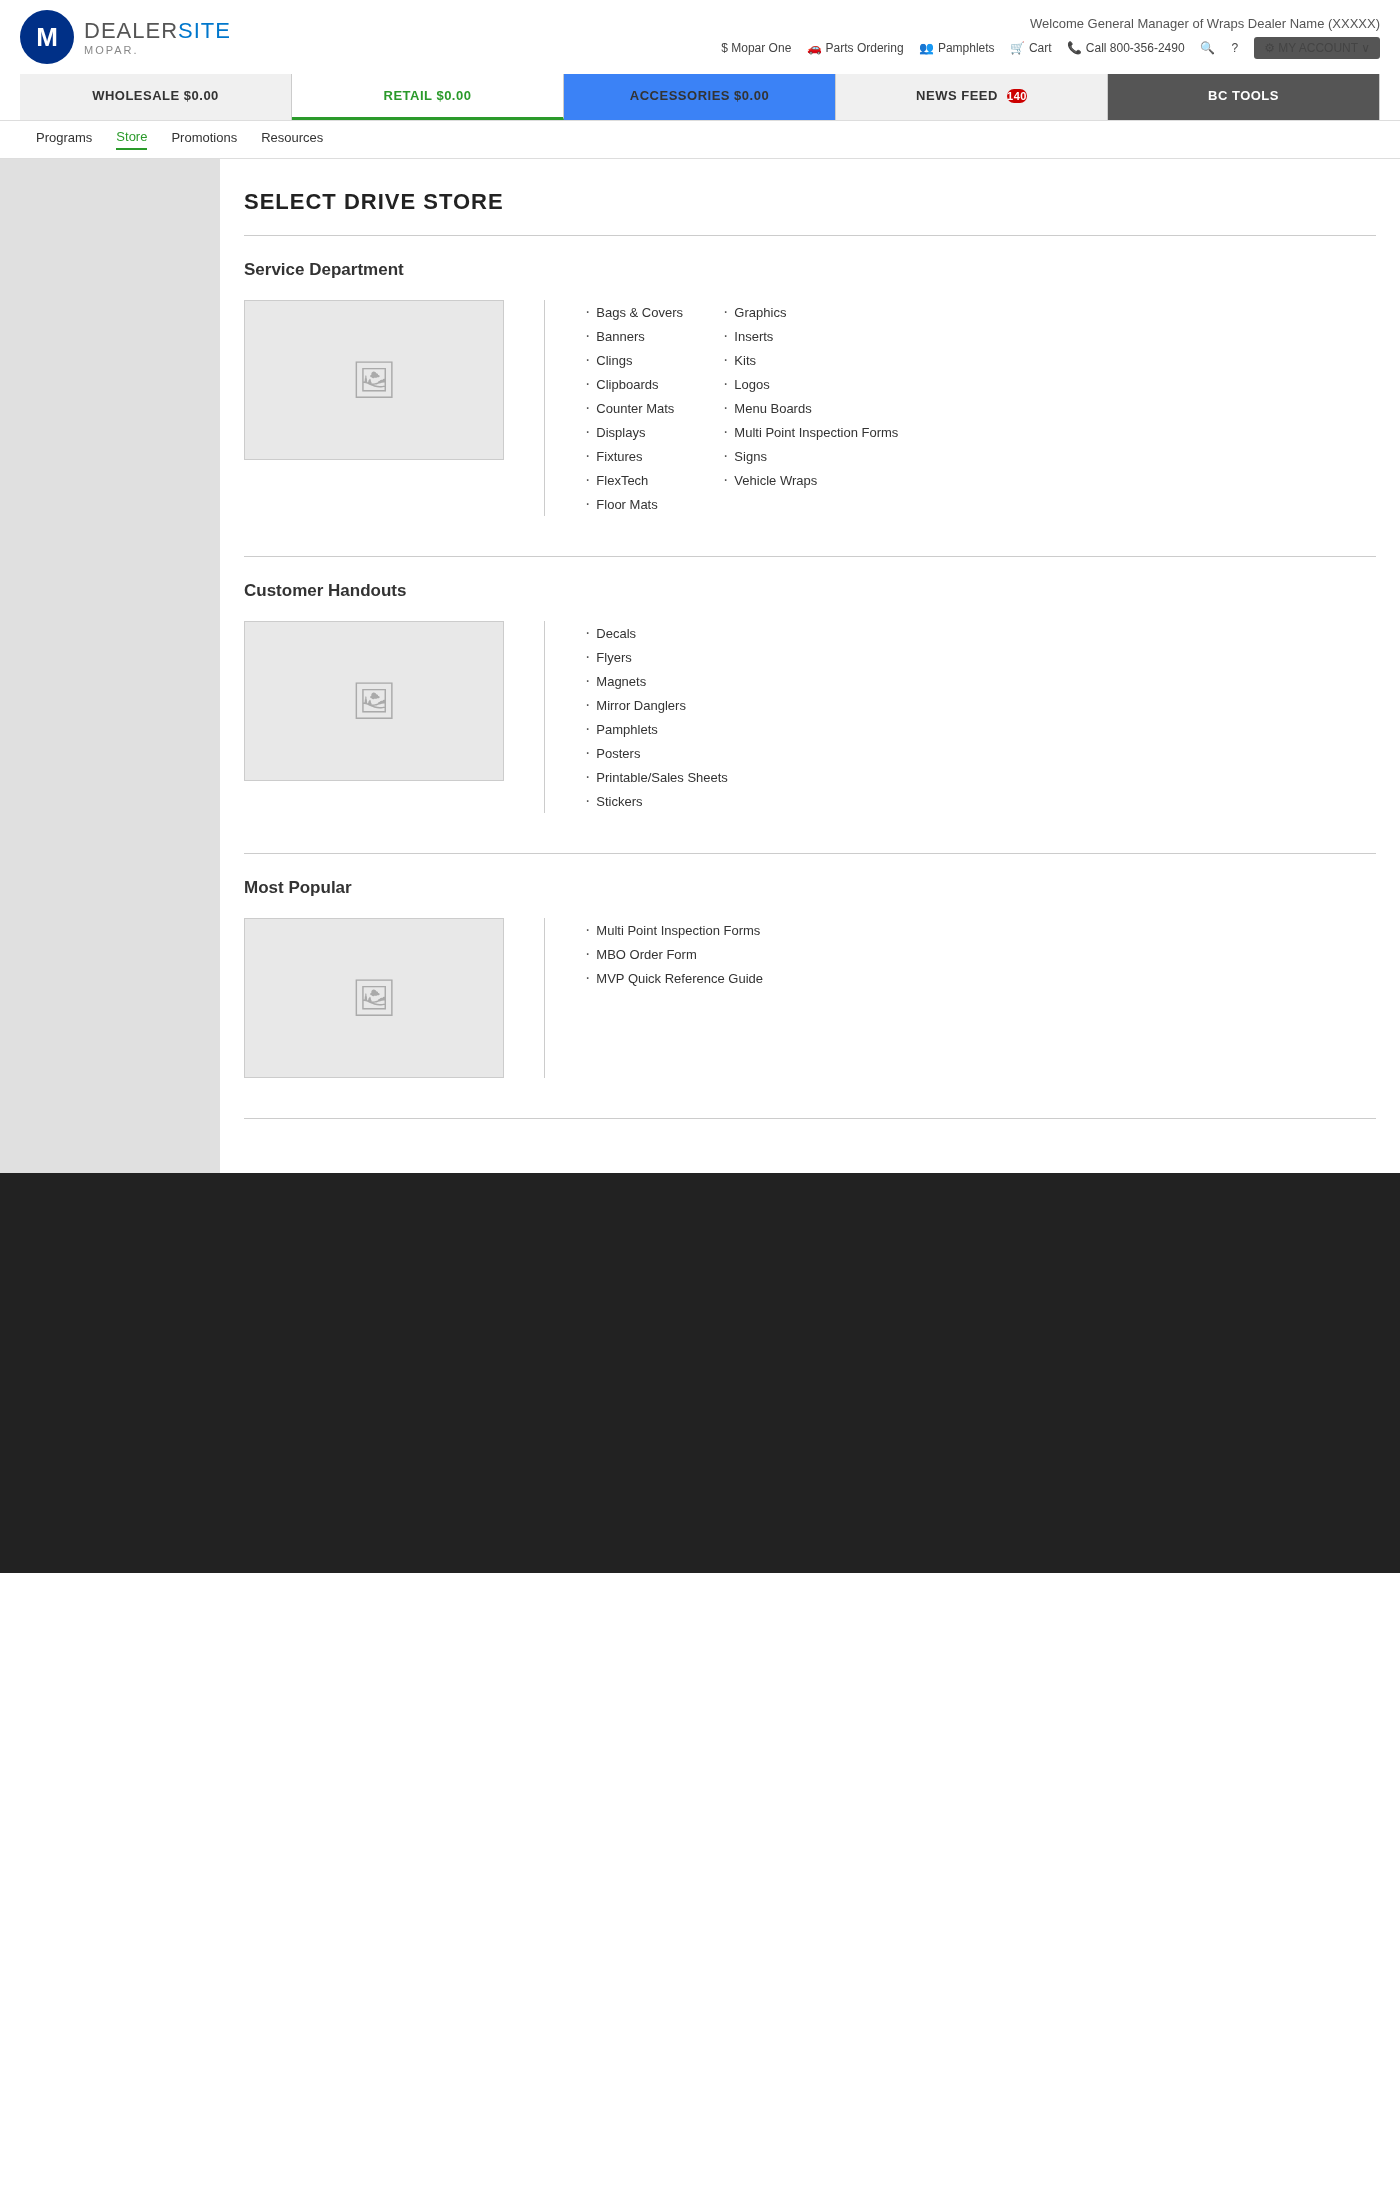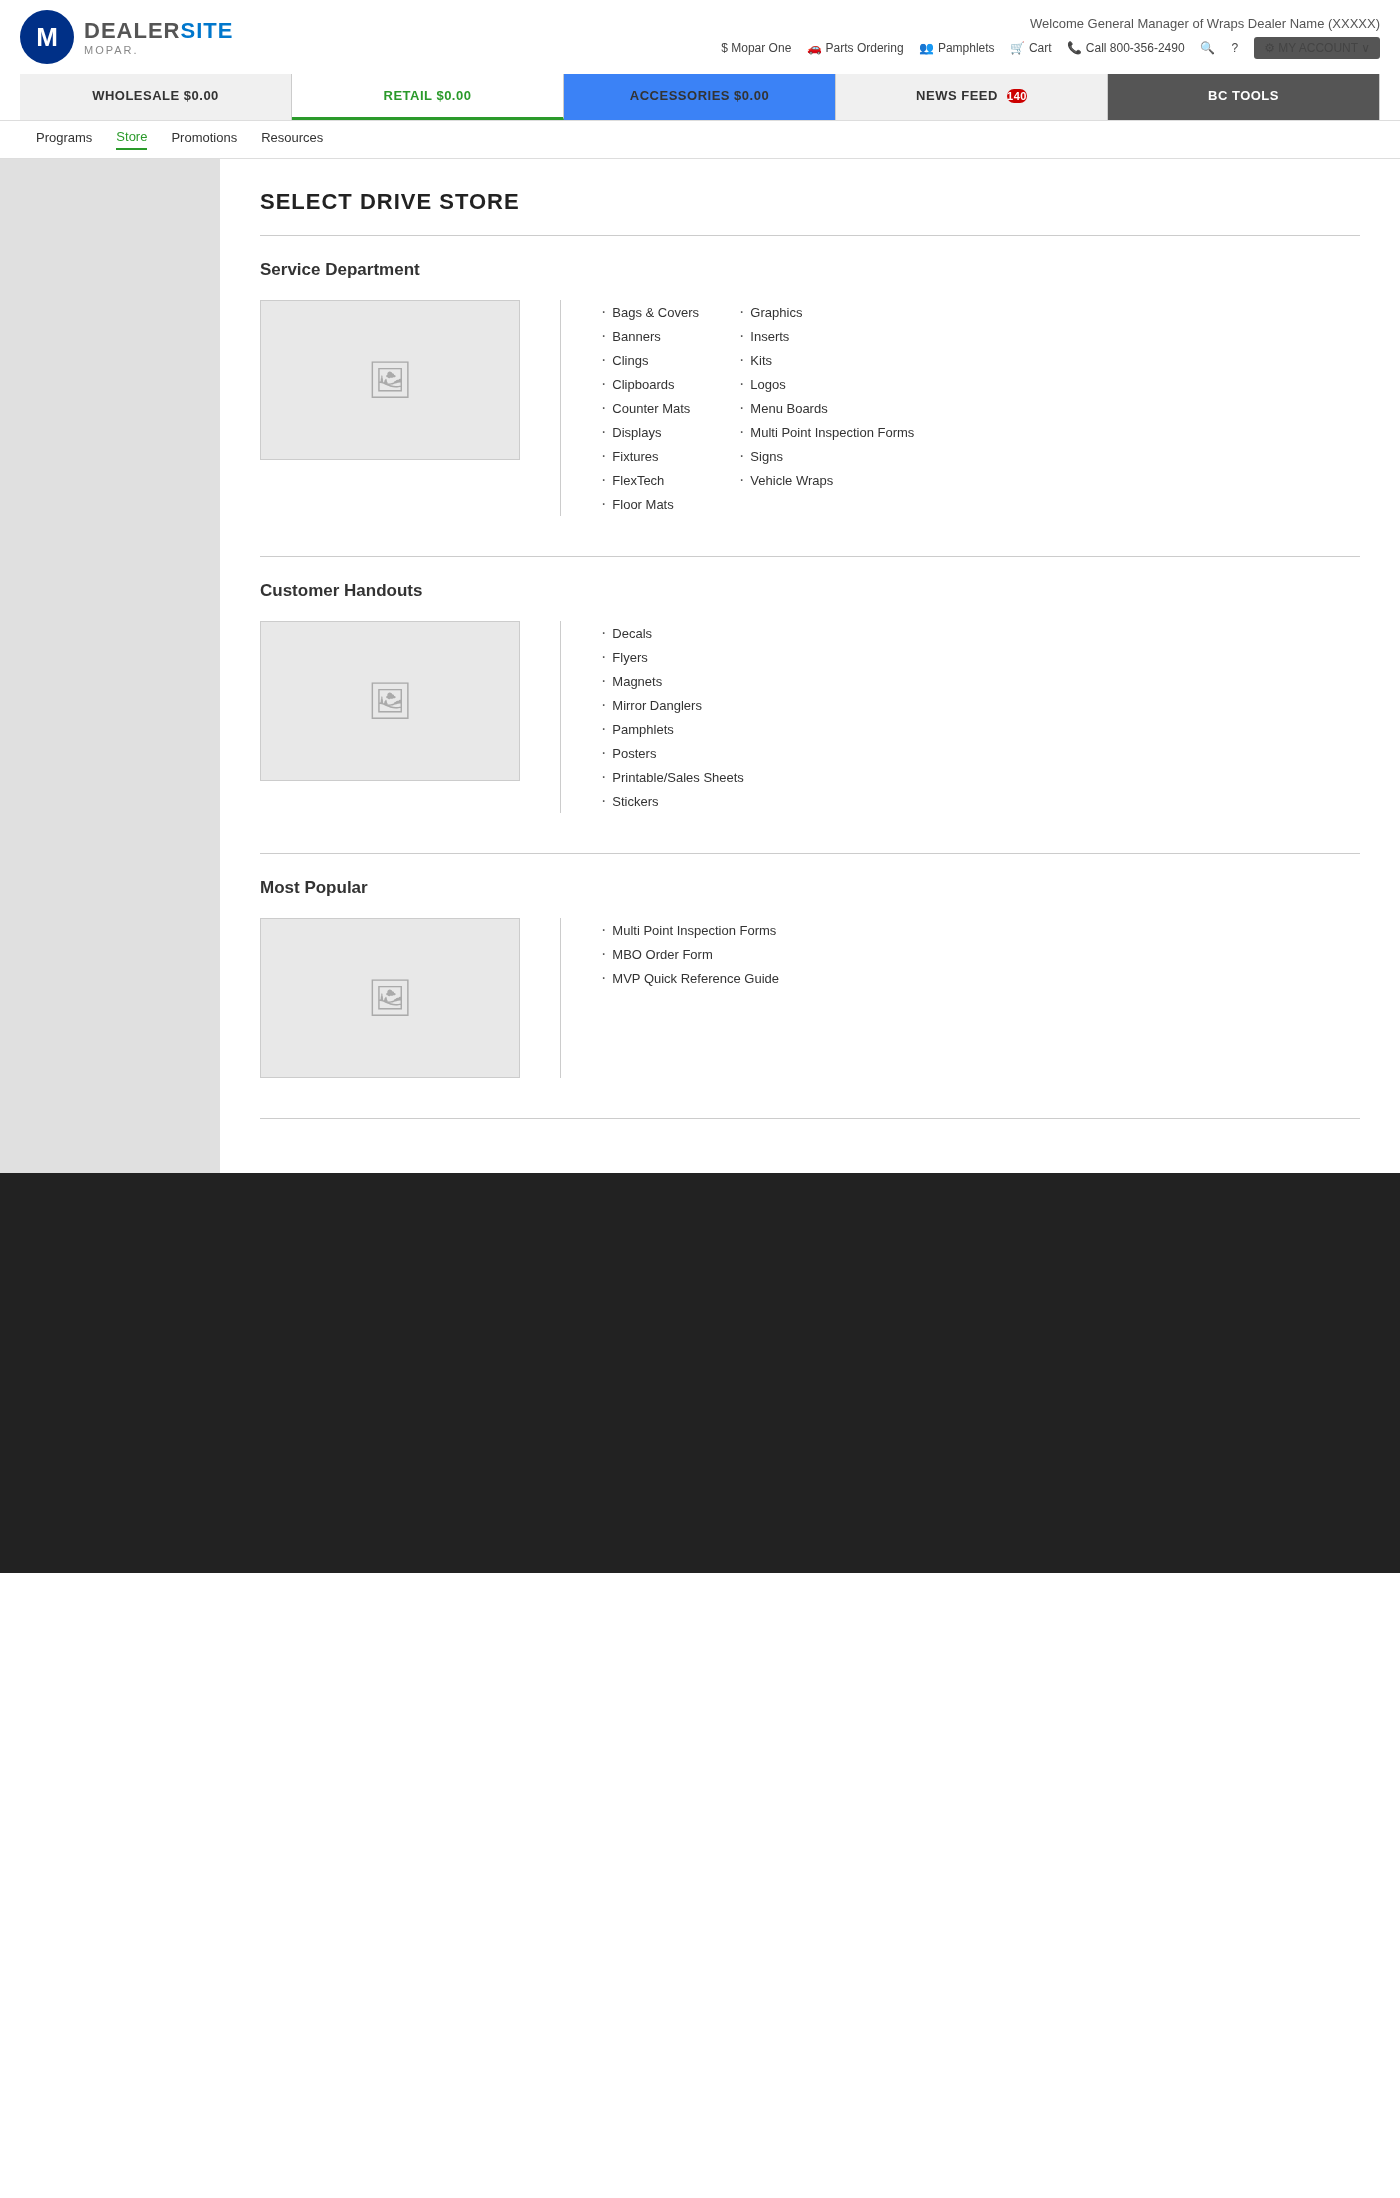--- a/index.html
+++ b/index.html
@@ -39,21 +39,21 @@
       font-size: 26px;
       font-weight: 900;
       color: #fff;
     }
     .brand-text {
       display: flex;
       flex-direction: column;
     }
     .dealer-site-text {
       font-size: 22px;
-      font-weight: 700;
+      font-weight: 400;
       letter-spacing: 1px;
     }
     .dealer-site-text .dealer { color: #555; }
     .dealer-site-text .site { color: #0077cc; }
     .mopar-sub {
       font-size: 11px;
       color: #888;
       letter-spacing: 2px;
       text-transform: uppercase;
     }
@@ -168,21 +168,21 @@
       min-height: 900px;
     }
     .sidebar {
       width: 220px;
       min-width: 220px;
       background: #e0e0e0;
       min-height: 820px;
     }
     .content-area {
       flex: 1;
-      padding: 30px 40px;
+      padding: 30px 24px;
     }
     .page-title {
       font-size: 22px;
       font-weight: 900;
       text-transform: uppercase;
       color: #222;
       letter-spacing: 1px;
       margin-bottom: 20px;
     }
     hr.divider {

